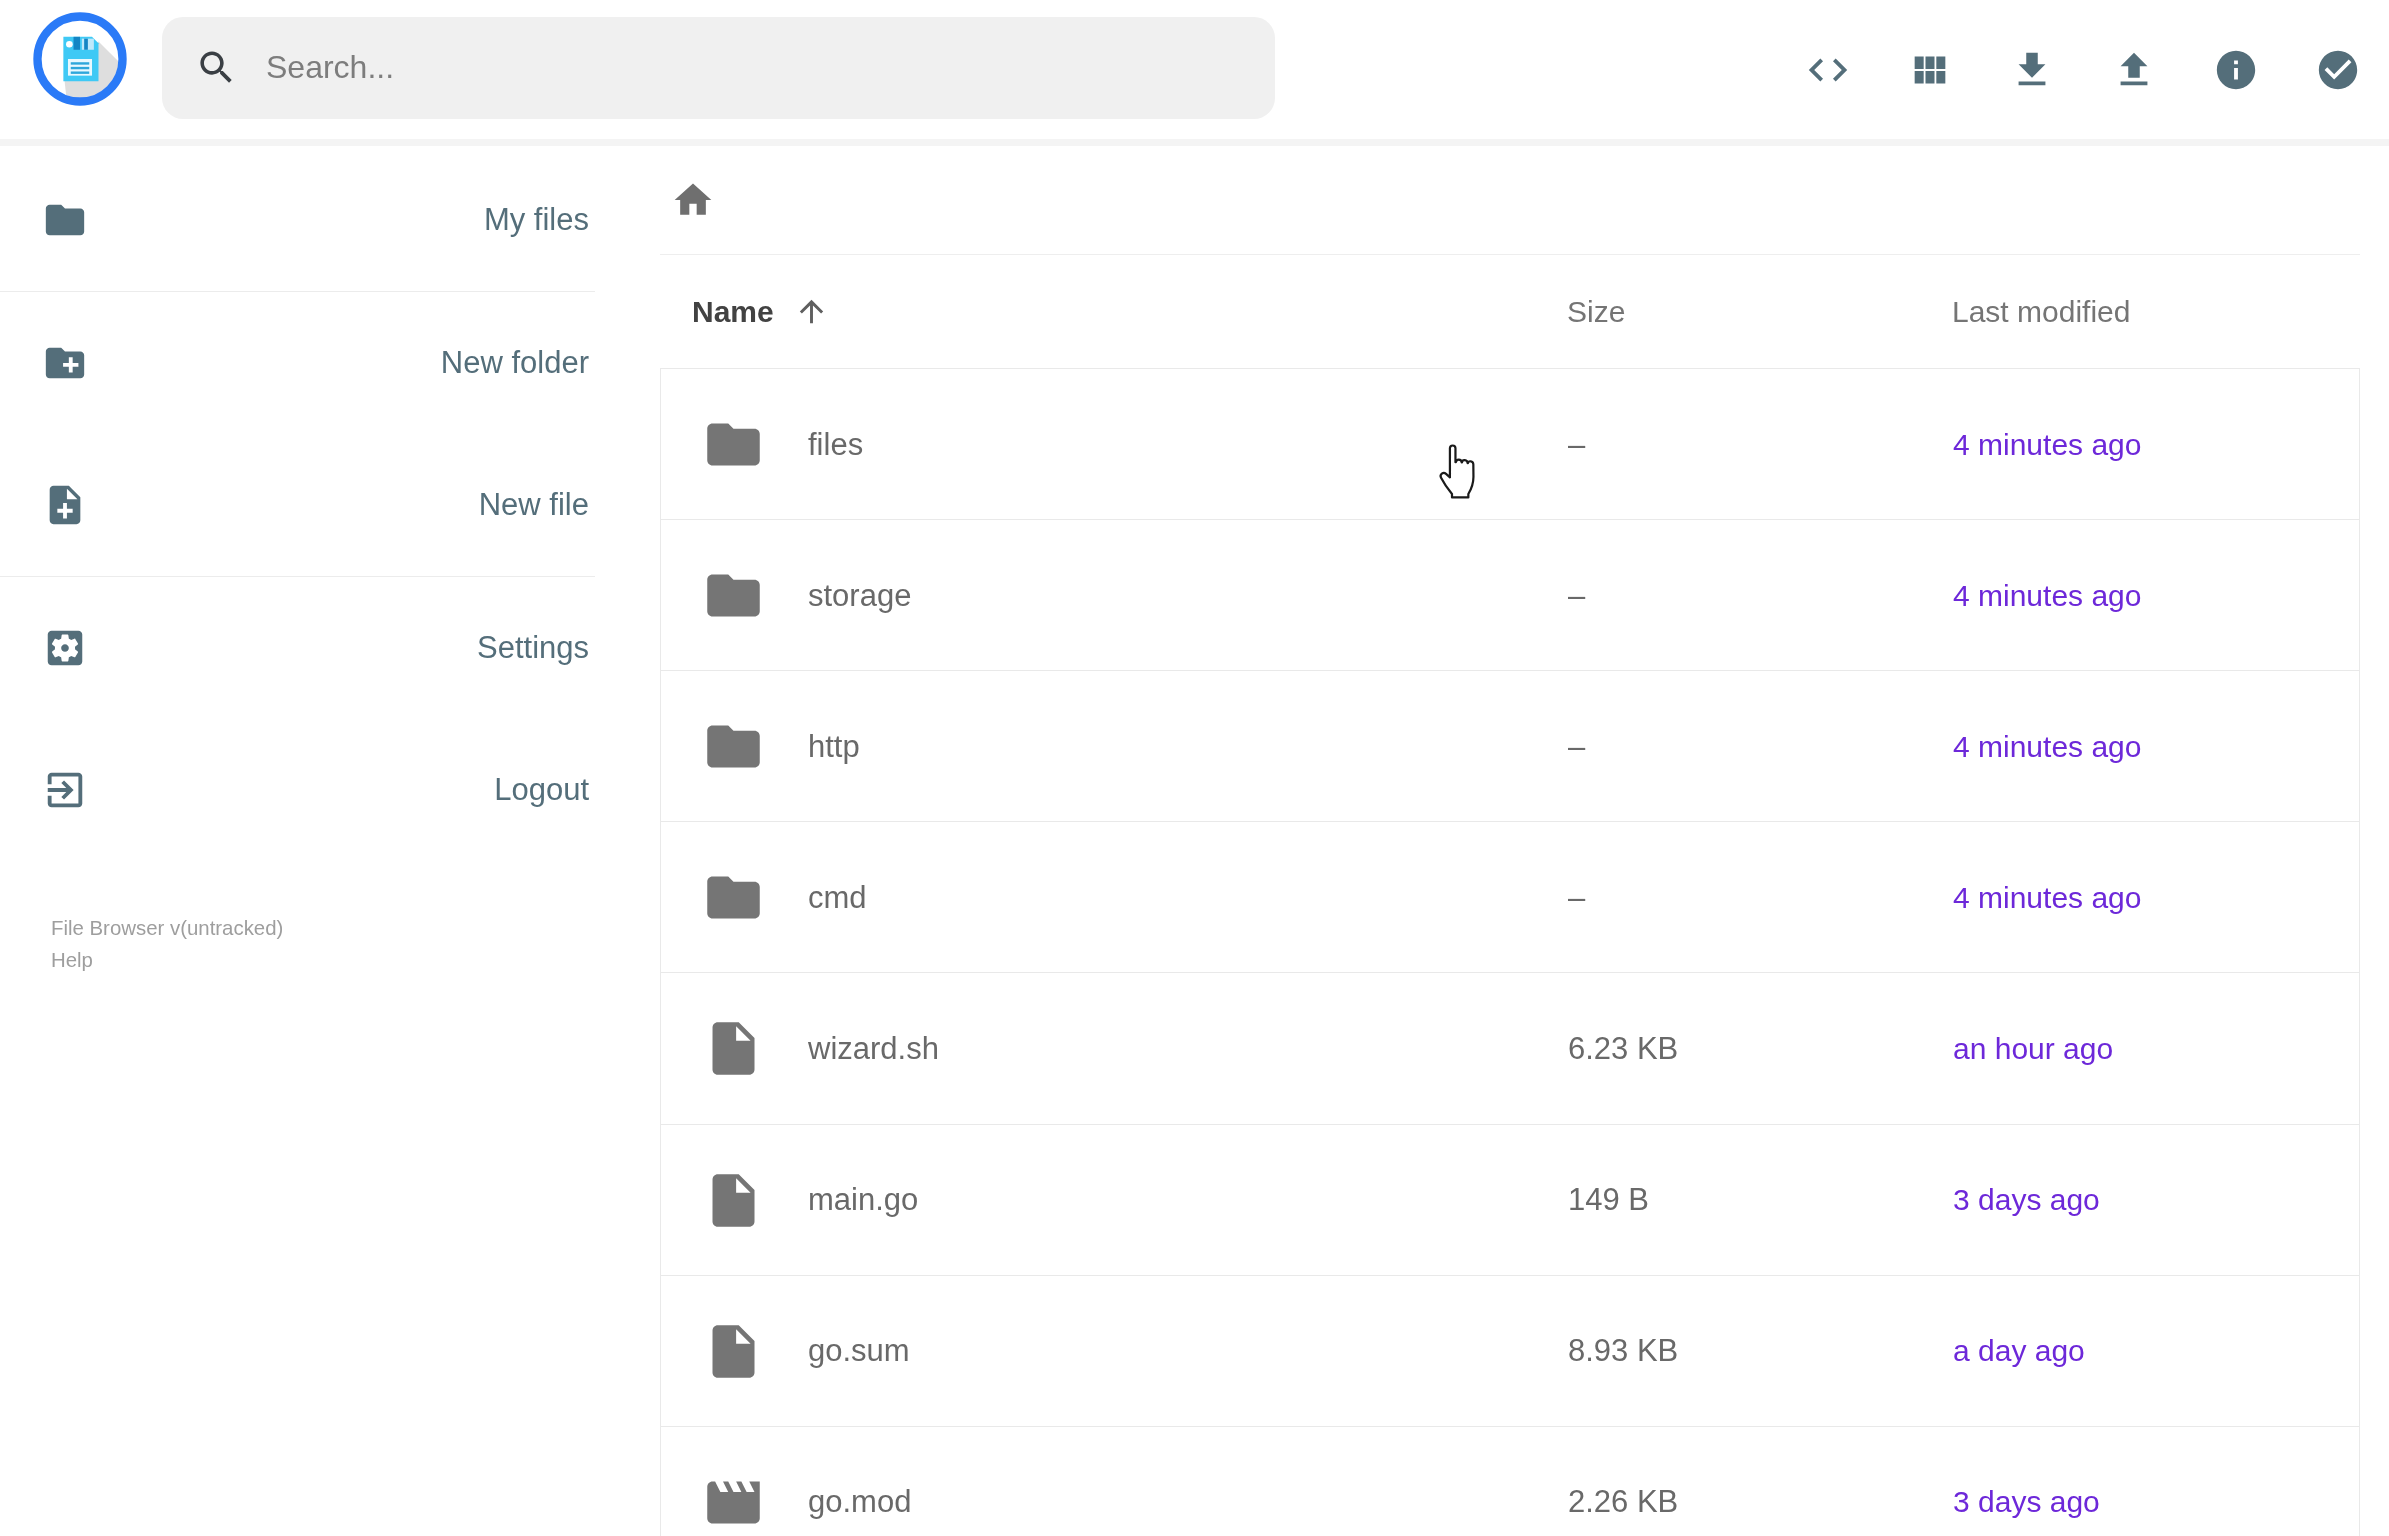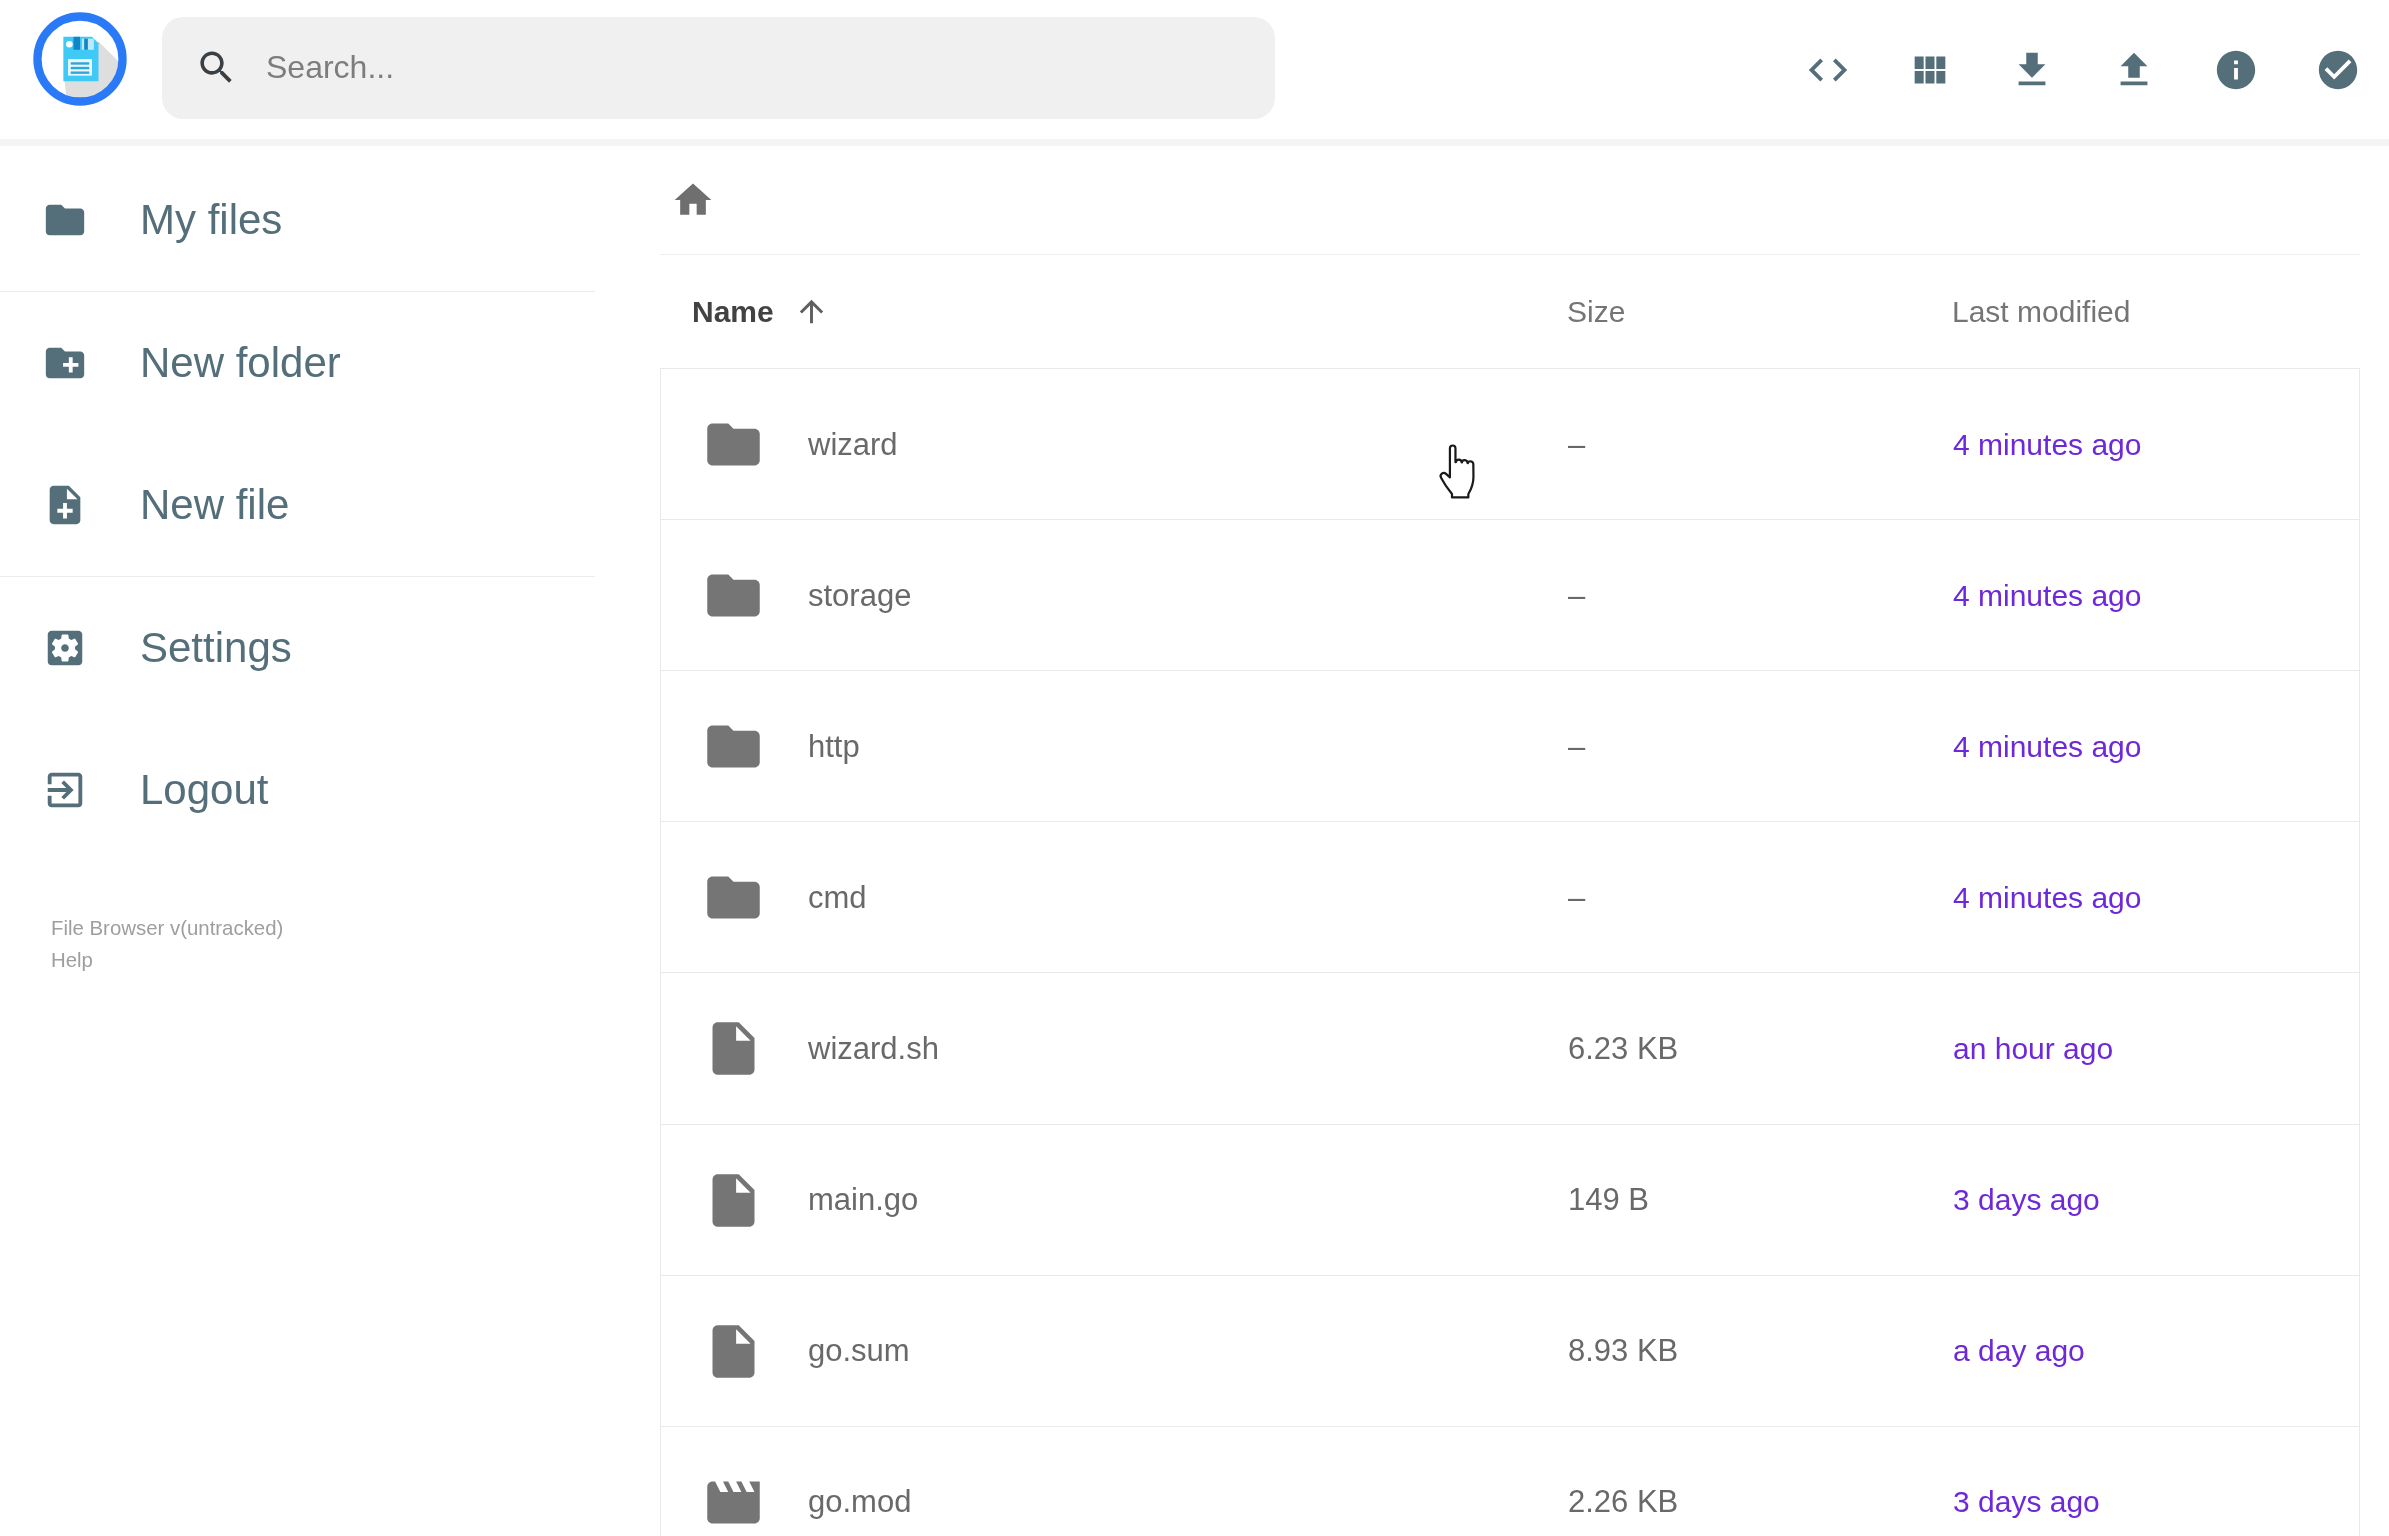--- a/index.html
+++ b/index.html
@@ -18,22 +18,22 @@
                    font-family:"Liberation Sans",sans-serif;font-size:32px;color:#424242;}
   .searchbar input::placeholder{color:#7d7d7d;opacity:1;}
   .actions{position:absolute;right:28px;top:0;height:139px;display:flex;align-items:center;gap:56px;}
   .abtn{width:46px;height:46px;border:none;background:none;padding:0;margin:0;color:#546e7a;cursor:pointer;}
   .abtn svg{width:46px;height:46px;}
 
   
   .sidebar{position:absolute;left:0;top:146px;width:595px;bottom:0;background:#fff;}
   .side-list{padding-top:2.8px;}
   .side-item{height:142px;display:flex;align-items:center;padding-left:42px;gap:52px;
-             color:#546e7a;font-size:42px;cursor:pointer;background:none;border:none;width:100%;
-             font-family:"Liberation Sans",sans-serif;text-align:left;box-sizing:border-box;}
+             color:#546e7a;font-size:31px;cursor:pointer;background:none;border:none;width:100%;
+             font-family:"Liberation Sans",sans-serif;text-align:left;box-sizing:border-box;justify-content:space-between;}
   .side-item .sicon{width:46px;height:46px;flex:0 0 auto;}
   .side-item .sicon svg{width:46px;height:46px;}
   .sep{border-top:0.9px solid #ececec;height:0;}
   .side-footer{position:absolute;left:51px;top:766px;font-size:20.4px;line-height:32px;color:#9e9e9e;}
   .side-footer .hlp{cursor:pointer;}
 
   
   .main{position:absolute;left:660px;top:146px;width:1700px;}
   .breadcrumb{height:109px;display:flex;align-items:center;padding-left:11px;
               border-bottom:0.9px solid #eeeeee;box-sizing:border-box;}
@@ -218,21 +218,21 @@
 
       <div class="row ic-folder">
         <span class="ricon">
           <span class="icon icon-folder">
               <svg viewBox="0 0 24 24">
                 <path d="M10 4H4c-1.1 0-2 .9-2 2v12c0 1.1.9 2 2 2h16c1.1 0 2-.9 2-2V8c0-1.1-.9-2-2-2h-8l-2-2z"></path>
               </svg>
             </span>
 
         </span>
-        <span class="rname">wizard</span>
+        <span class="rname">files</span>
         <span class="rsize">–</span>
         <span class="rmod">4 minutes ago</span>
       </div>
 
       <div class="row ic-folder">
         <span class="ricon">
           <span class="icon icon-folder">
               <svg viewBox="0 0 24 24">
                 <path d="M10 4H4c-1.1 0-2 .9-2 2v12c0 1.1.9 2 2 2h16c1.1 0 2-.9 2-2V8c0-1.1-.9-2-2-2h-8l-2-2z"></path>
               </svg>

